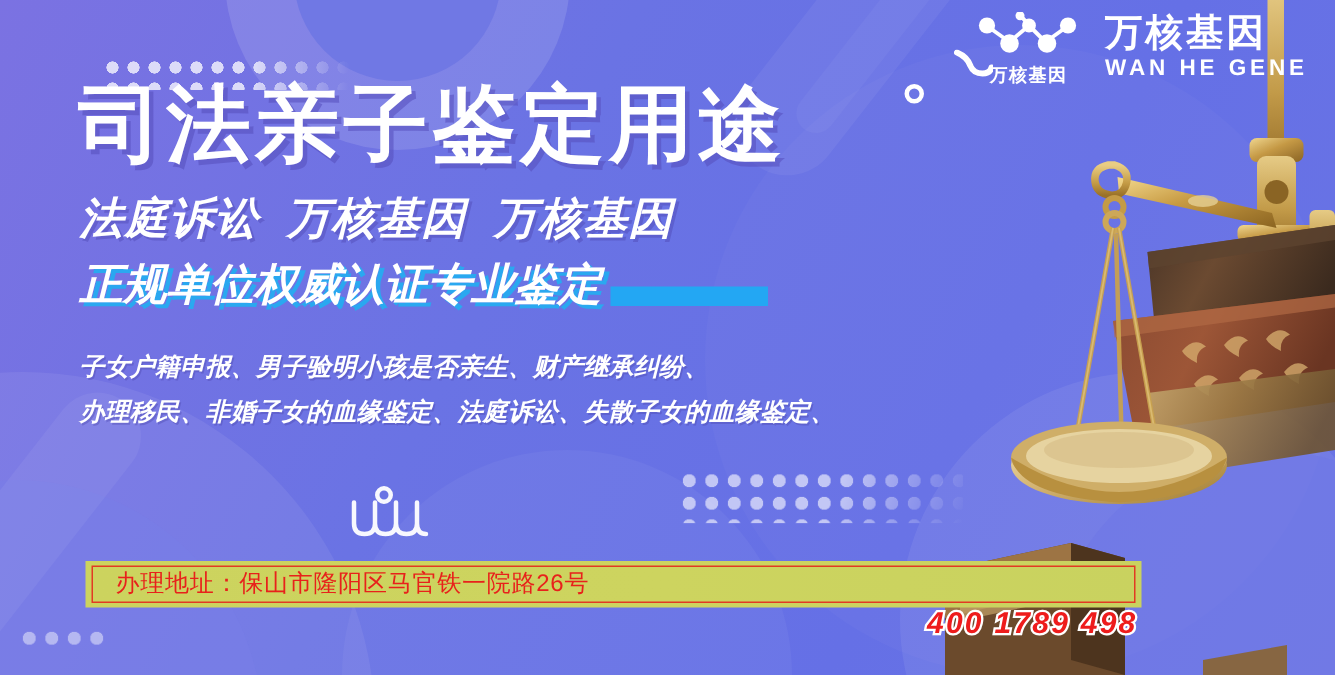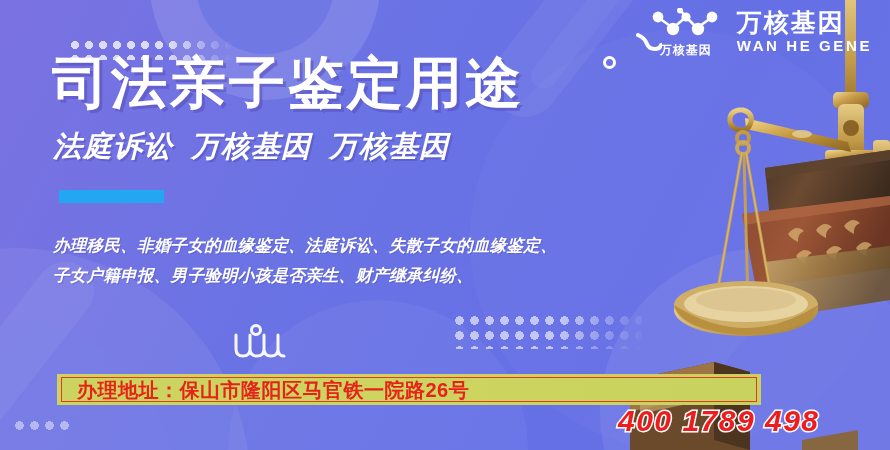--- a/index.html
+++ b/index.html
@@ -247,33 +247,33 @@
     content: "";
     position: absolute;
     left: 4px; top: 3px; right: 4px; bottom: 3px;
     border: 1.5px solid #e23a23;
     box-sizing: border-box;
   }
   .address-text {
     position: absolute;
     left: 20px; top: 50%;
     transform: translateY(-50%);
-    font-size: 20px;
-    font-weight: bold;
+    font-size: 16px;
+    font-weight: normal;
     color: #e8211b;
     letter-spacing: 0.5px;
     line-height: 1;
     white-space: nowrap;
   }
 
   
   .phone {
     position: absolute;
     left: 618px; top: 406px;
-    font-size: 30px;
+    font-size: 20px;
     font-weight: bold;
     font-style: italic;
     color: #ee1c1c;
     letter-spacing: 1.5px;
     line-height: 1;
     z-index: 7;
     -webkit-text-stroke: 3px #ffffff;
     paint-order: stroke fill;
   }
 </style>
@@ -440,26 +440,27 @@
 
   <div class="content">
 
     <div class="headline">司法亲子鉴定用途</div>
 
     <div class="subline">
       <span>法庭诉讼</span><span class="gap"></span><span>万核基因</span><span class="gap"></span><span>万核基因</span>
     </div>
 
     <div class="tagline-wrap">
+      <span class="tagline">正规单位权威认证专业鉴定</span>
       <span class="tagline-bar"></span>
     </div>
 
     <div class="bullets">
+      <div>子女户籍申报、男子验明小孩是否亲生、财产继承纠纷、</div>
       <div>办理移民、非婚子女的血缘鉴定、法庭诉讼、失散子女的血缘鉴定、</div>
-      <div>子女户籍申报、男子验明小孩是否亲生、财产继承纠纷、</div>
     </div>
   </div>
 
   <div class="address-band">
     <div class="address-text">办理地址：保山市隆阳区马官铁一院路26号</div>
   </div>
 
   <div class="phone">400 1789 498</div>
 
 </div>

